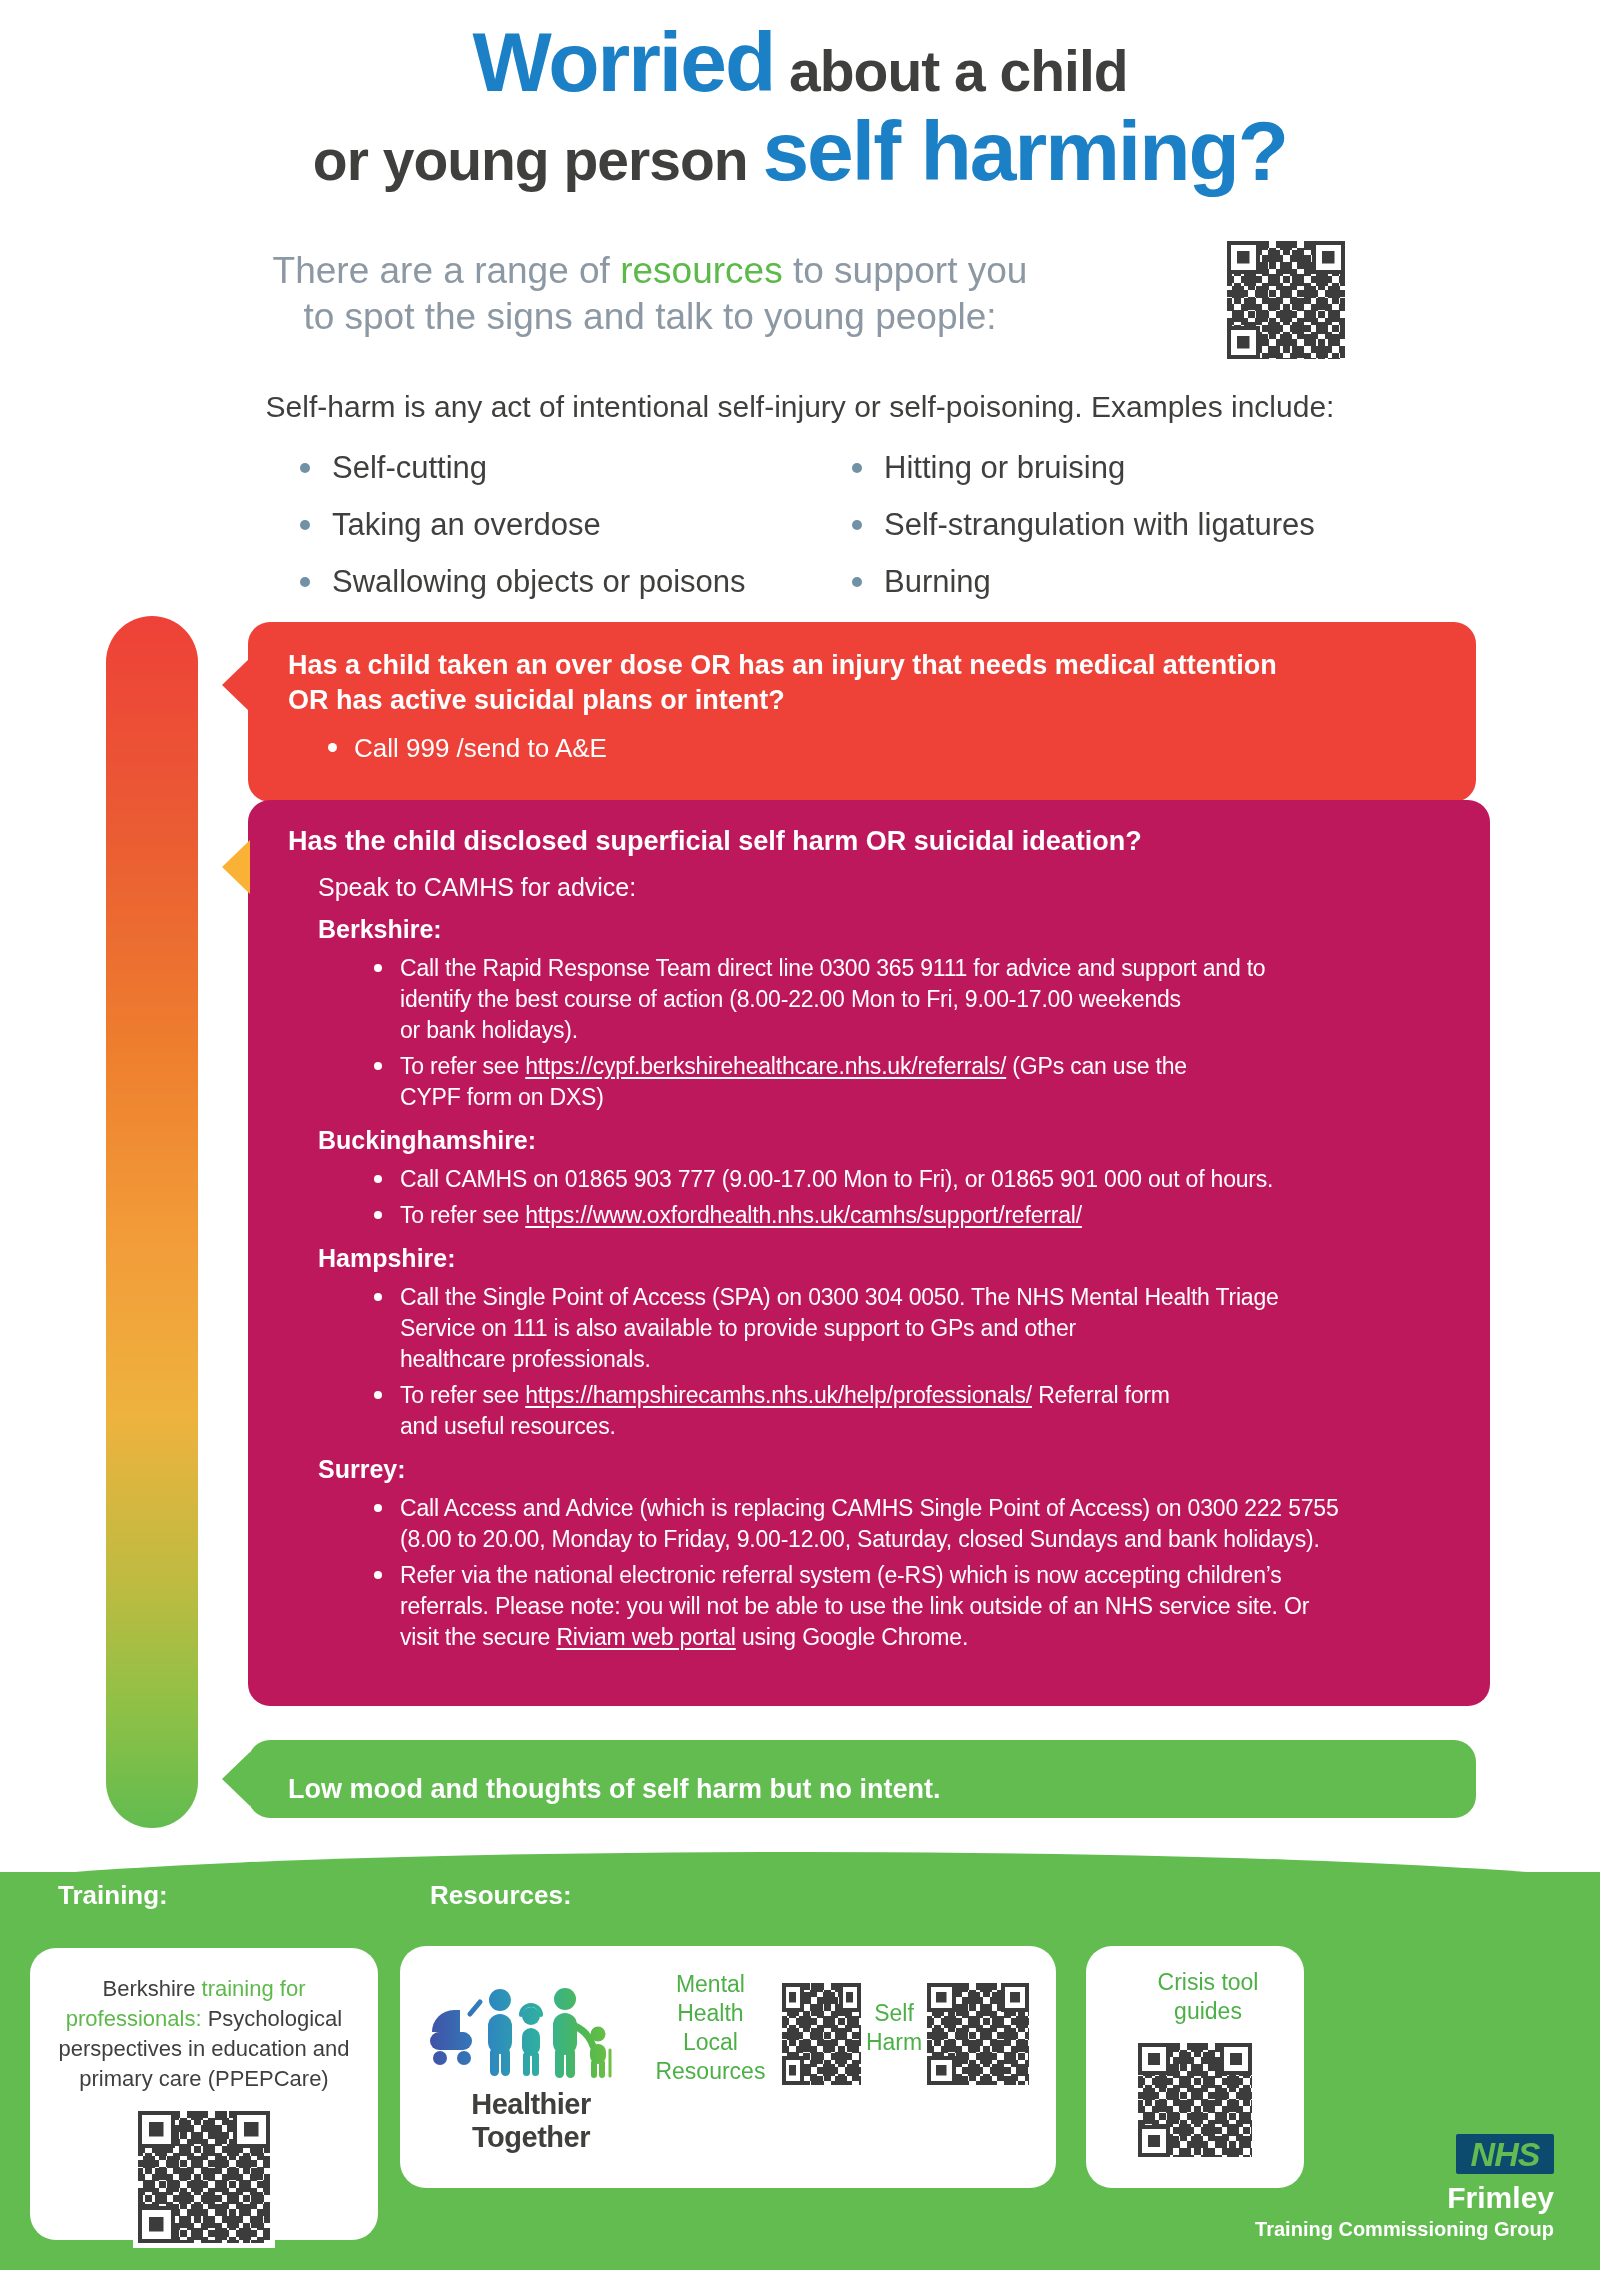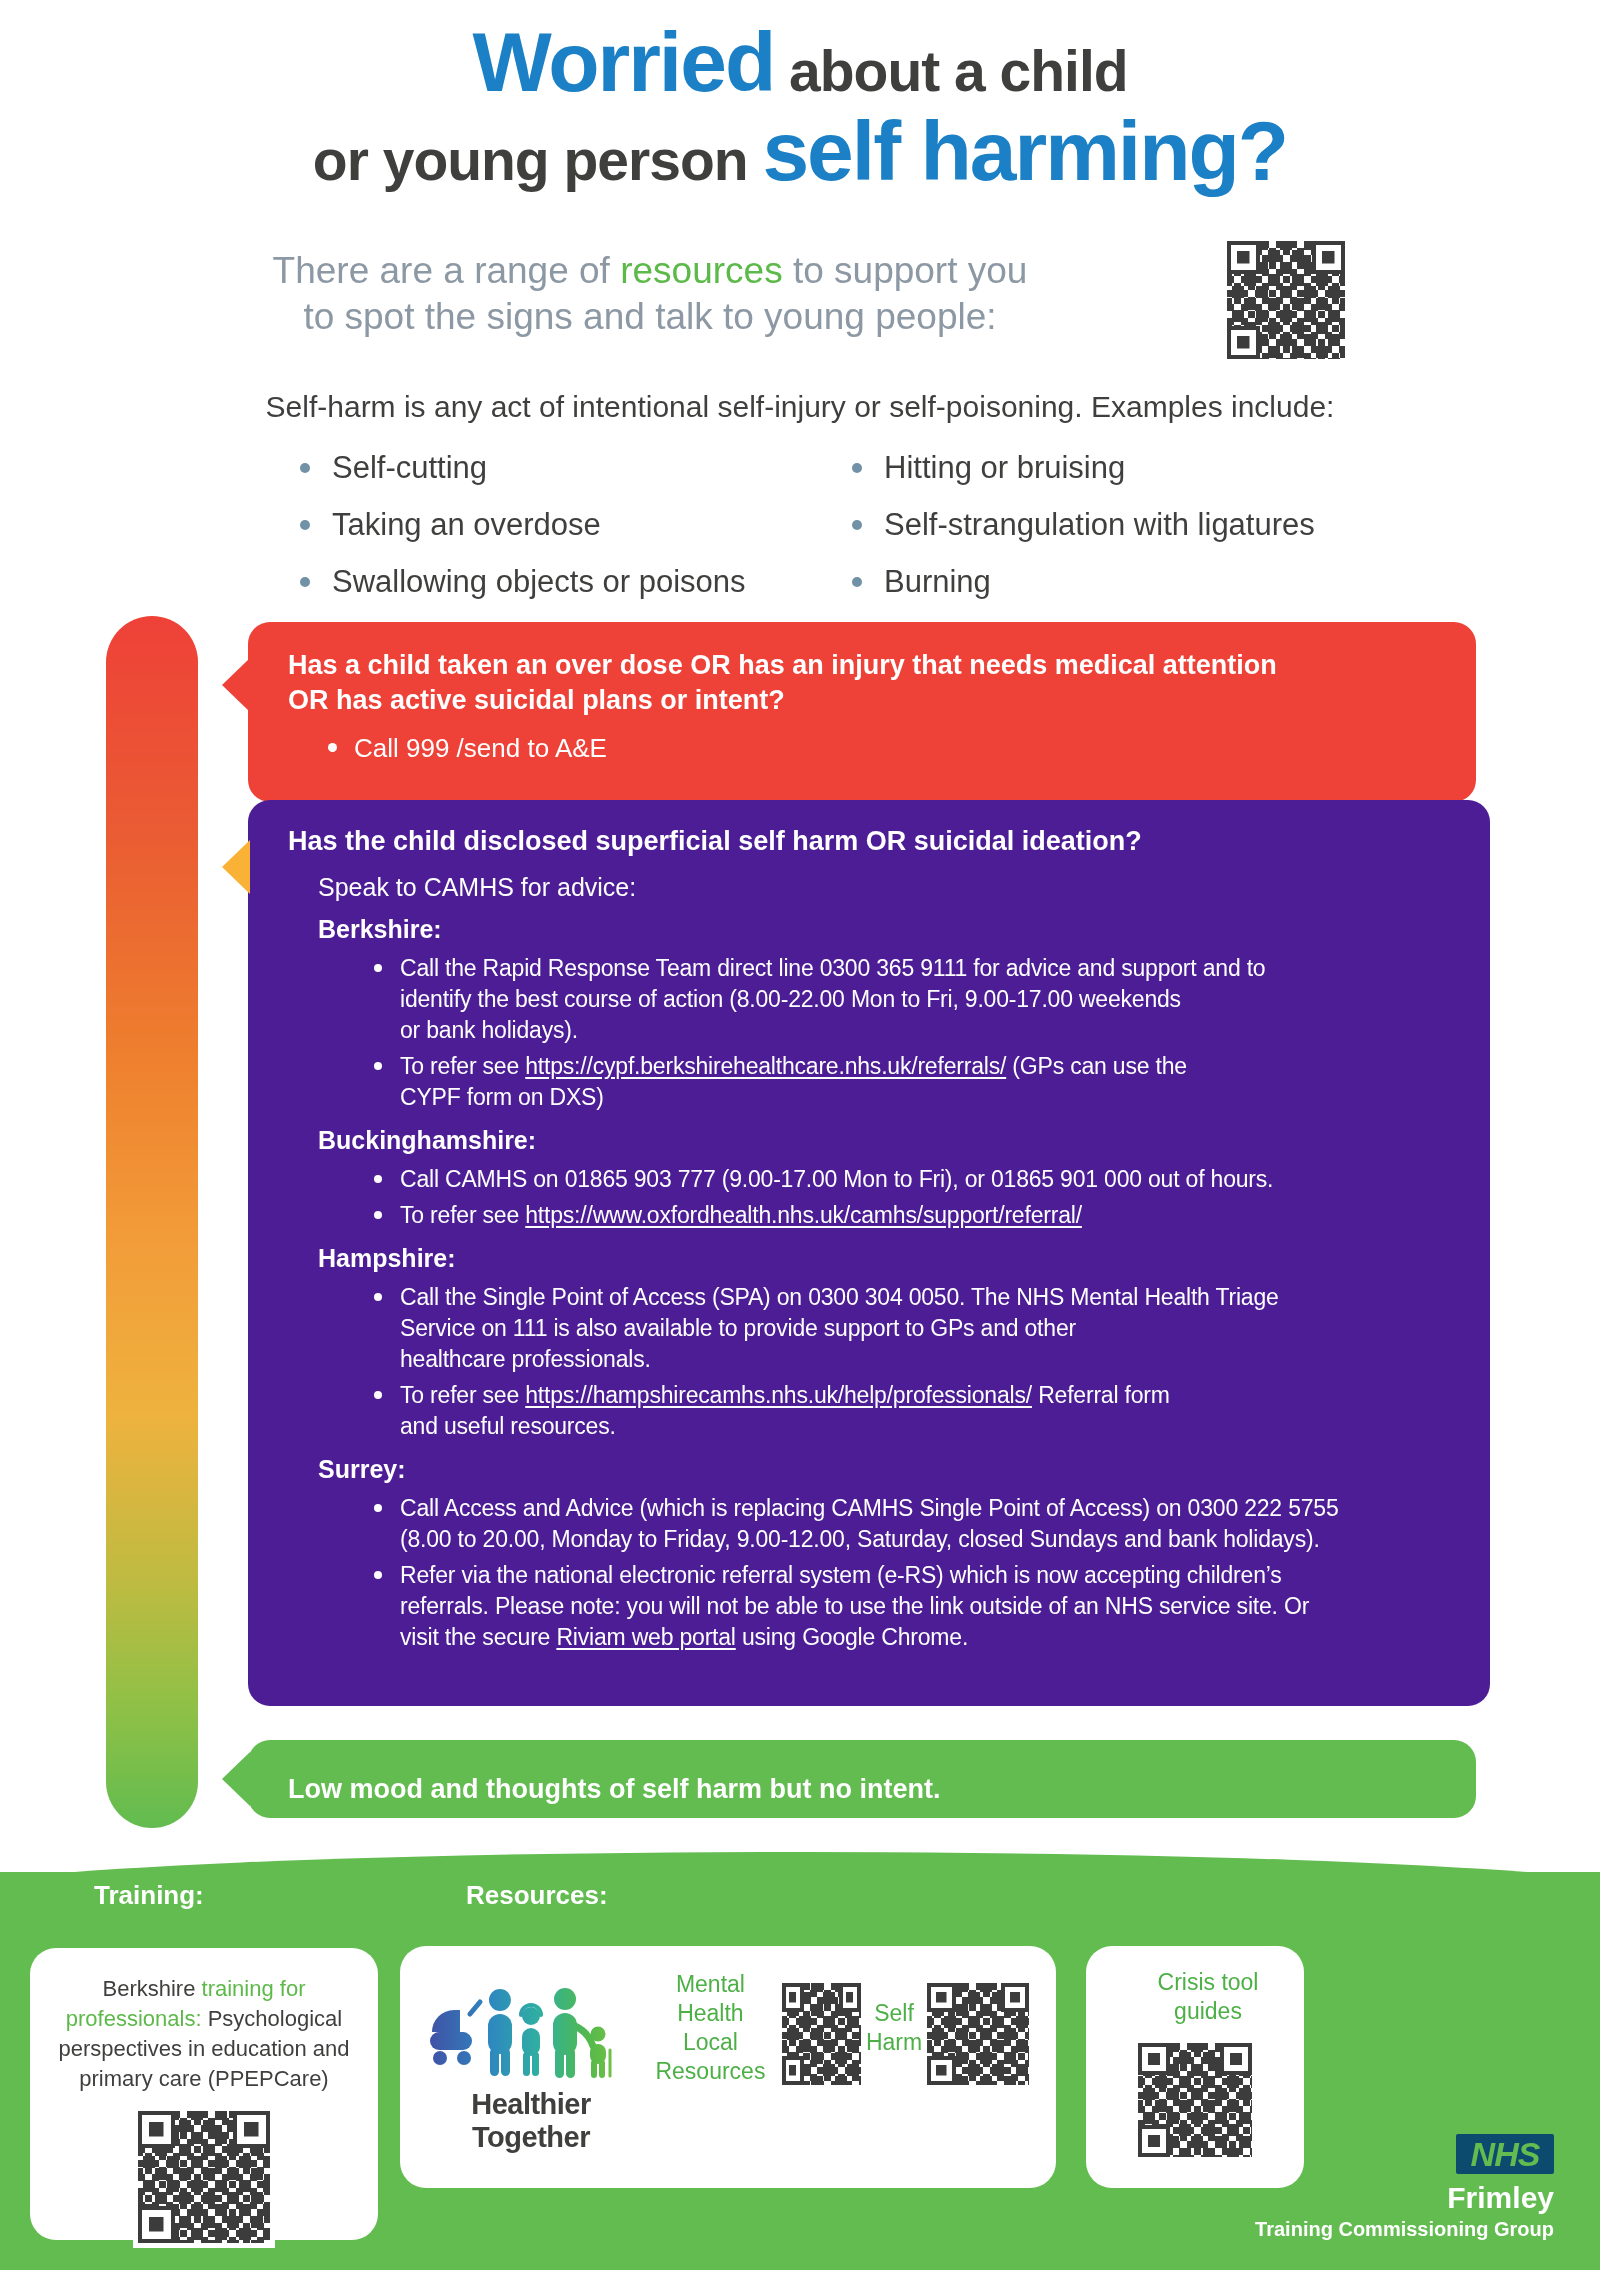--- a/index.html
+++ b/index.html
@@ -46,40 +46,40 @@
   .callout{position:absolute;left:248px;border-radius:22px;color:#fff;box-sizing:border-box;}
   .callout::before{content:"";position:absolute;left:-26px;width:0;height:0;
       border-top:27px solid transparent;border-bottom:27px solid transparent;border-right:28px solid var(--c);}
   .red-box{--c:#ee4138;top:622px;width:1228px;height:180px;background:#ee4138;}
   .red-box::before{top:36px;}
   .red-heading{padding:26px 40px 0;font-size:27px;font-weight:700;line-height:1.28;white-space:pre-line;}
   .red-list{list-style:none;margin:16px 0 0;padding:0 0 0 80px;}
   .red-list li{font-size:26px;position:relative;padding-left:26px;}
   .red-list li::before{content:"";position:absolute;left:0;top:10px;width:9px;height:9px;border-radius:50%;background:#fff;}
 
-  .amber-box{--c:#fab236;top:800px;width:1242px;height:906px;background:#4c1d95;padding:26px 16px 0 40px;}
+  .amber-box{--c:#fab236;top:800px;width:1242px;height:906px;background:#be185d;padding:26px 16px 0 40px;}
   .amber-box::before{top:40px;}
   .amber-heading{font-size:27px;font-weight:700;}
   .amber-sub{margin:16px 0 0 30px;font-size:25px;}
   .region-label{margin:13px 0 0 30px;font-size:25px;font-weight:700;}
   .amber-box ul{list-style:none;margin:9px 0 0;padding:0 0 0 86px;}
   .amber-box li{font-size:23px;line-height:31px;letter-spacing:-0.2px;white-space:pre-line;
       position:relative;padding-left:26px;margin-bottom:5px;}
   .amber-box li::before{content:"";position:absolute;left:0;top:11px;width:8px;height:8px;border-radius:50%;background:#fff;}
   .link{text-decoration:underline;text-underline-offset:3px;cursor:pointer;}
 
   .green-box{--c:#62bc50;top:1740px;width:1228px;height:78px;background:#62bc50;}
   .green-box::before{top:12px;}
   .green-heading{padding:34px 40px;font-size:27px;font-weight:700;}
 
   
   .footer{position:absolute;left:0;top:1872px;width:1600px;height:398px;background:#62bc50;}
   .footer::before{content:"";position:absolute;top:-20px;left:-80px;right:-80px;height:52px;background:#62bc50;
       border-radius:50% 50% 0 0/46px 46px 0 0;}
-  .footer-label{position:absolute;color:#fff;font-size:26px;font-weight:700;margin-left:36px;}
+  .footer-label{position:absolute;color:#fff;font-size:26px;font-weight:700;}
   .label-training{left:58px;top:8px;}
   .label-resources{left:430px;top:8px;}
   .card{position:absolute;background:#fff;border-radius:26px;text-align:center;box-sizing:border-box;}
   .training-card{left:30px;top:76px;width:348px;height:292px;padding-top:26px;}
   .training-text{font-size:22px;line-height:30px;color:#3f3f3e;white-space:pre-line;}
   .training-text .green{color:#5db94a;}
   .training-card .qr{margin:12px auto 0;width:142px;height:142px;}
   .resources-card{left:400px;top:74px;width:656px;height:242px;display:flex;align-items:flex-start;
       justify-content:space-between;padding:20px 26px 0 18px;}
   .ht-block{width:242px;text-align:center;margin-top:22px;}

